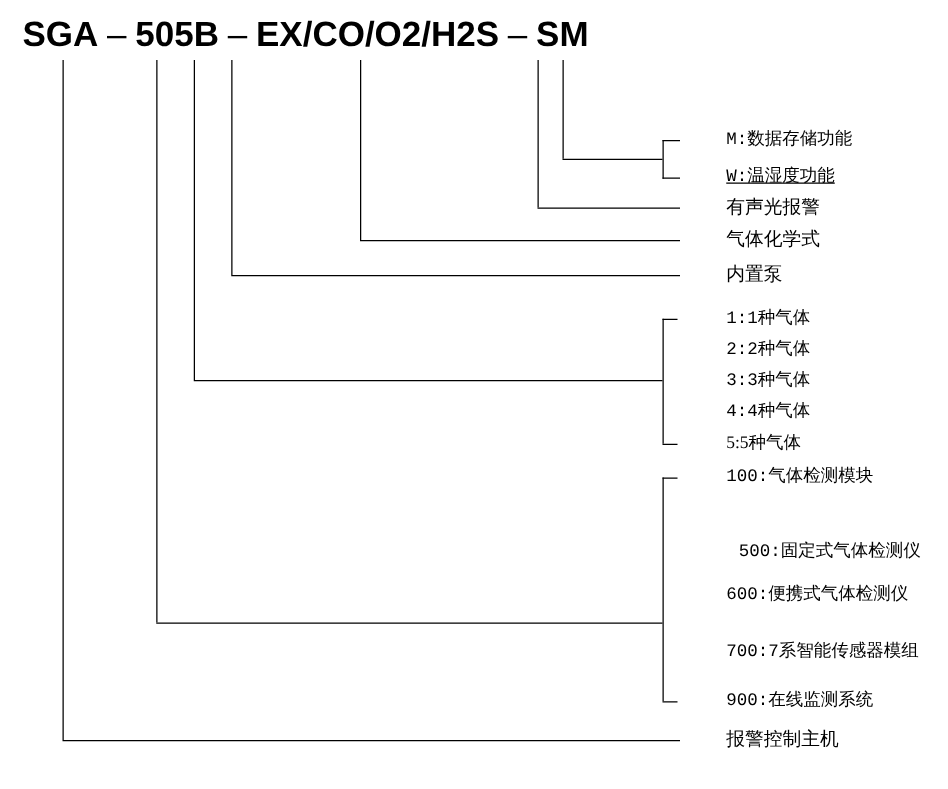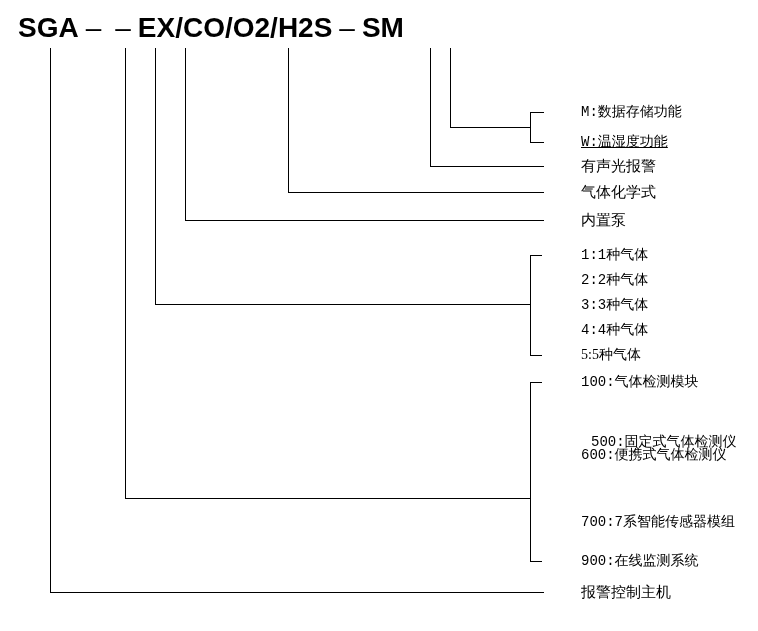--- a/index.html
+++ b/index.html
@@ -62,20 +62,21 @@
   }
 </style>
 </head>
 <body>
 
 <div id="root">
 
   <div class="code-line">
     <span class="code-seg">SGA</span>
     <span class="code-dash">–</span>
+    <span class="code-seg">505B</span>
     <span class="code-dash">–</span>
     <span class="code-seg">EX/CO/O2/H2S</span>
     <span class="code-dash">–</span>
     <span class="code-seg">SM</span>
   </div>
 
   <div class="vline" style="left:450px; top:48px; height:79px;"></div>
 
   <div class="hline" style="left:450px; top:127px; width:80px;"></div>
 
@@ -115,19 +116,19 @@
   <div class="label" style="left:549px; top:211px;">内置泵</div>
 
   <div class="label mono-pref" style="left:549px; top:246px;">1:1种气体</div>
   <div class="label mono-pref" style="left:549px; top:271px;">2:2种气体</div>
   <div class="label mono-pref" style="left:549px; top:296px;">3:3种气体</div>
   <div class="label mono-pref" style="left:549px; top:321px;">4:4种气体</div>
   <div class="label mono-pref" style="left:549px; top:346px;font-family:Liberation Serif, serif;">5:5种气体</div>
 
   <div class="label mono-pref" style="left:549px; top:373px;">100:气体检测模块</div>
   <div class="label mono-pref" style="left:542px; top:433px;margin-left:17px;">500:固定式气体检测仪</div>
-  <div class="label mono-pref" style="left:549px; top:446px;">600:便携式气体检测仪</div>
+  <div class="label mono-pref" style="left:549px; top:467px;">600:便携式气体检测仪</div>
   <div class="label mono-pref" style="left:549px; top:493px;margin-top:20px;">700:7系智能传感器模组</div>
   <div class="label mono-pref" style="left:549px; top:552px;">900:在线监测系统</div>
 
   <div class="label" style="left:549px; top:583px;">报警控制主机</div>
 
 </div>
 
 </body></html>

